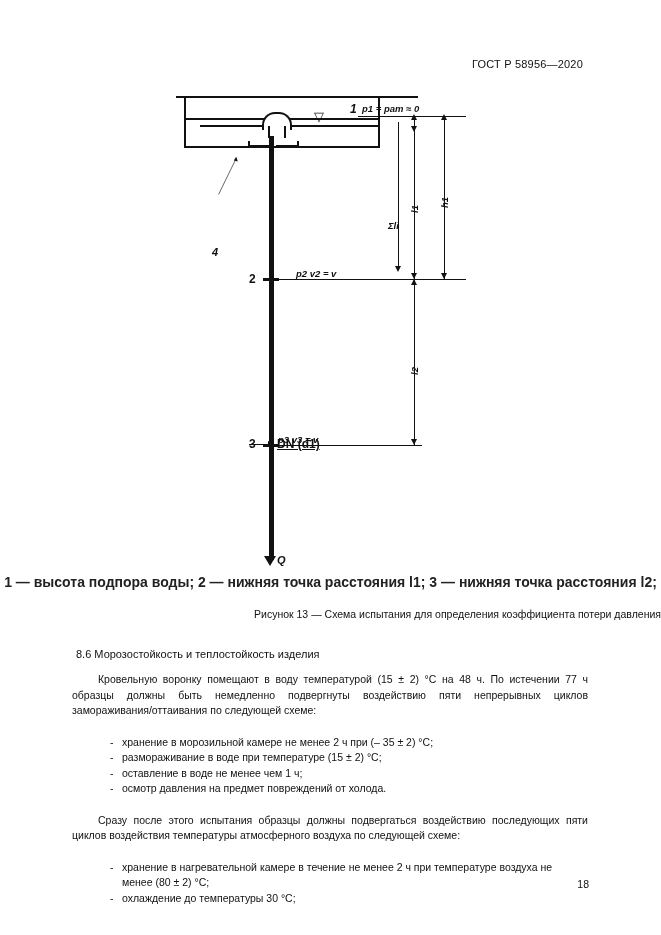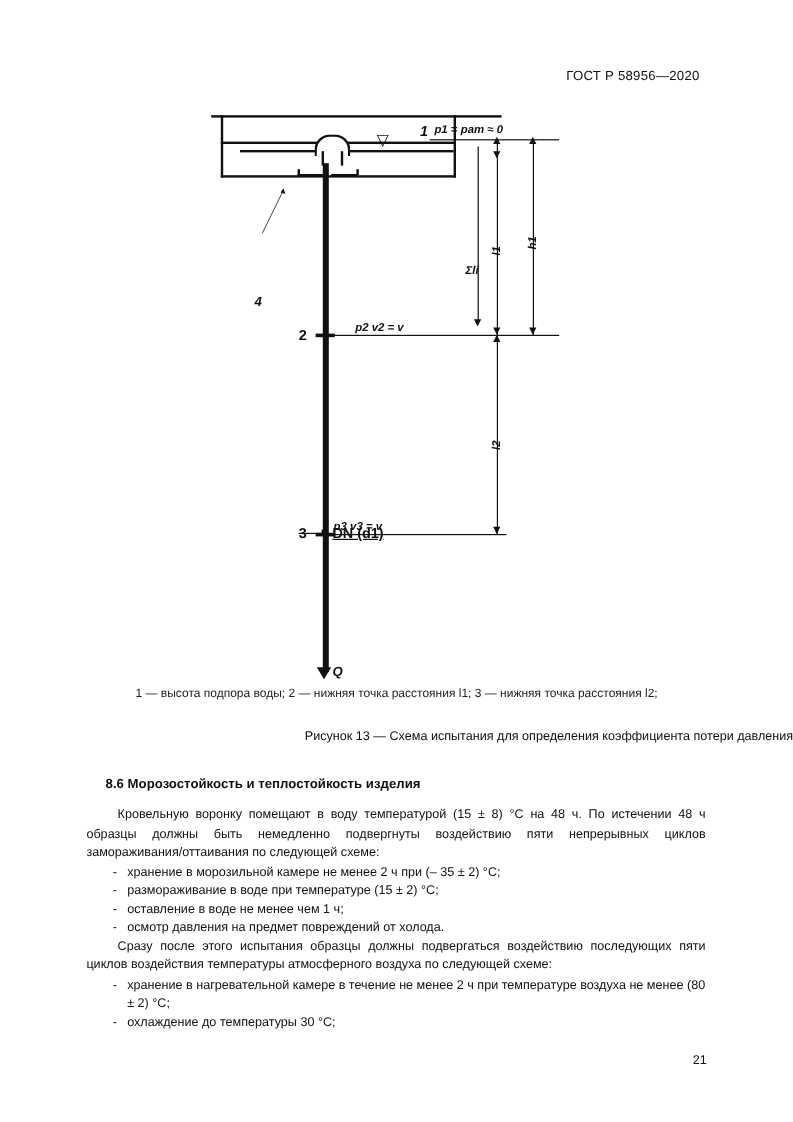--- a/index.html
+++ b/index.html
@@ -91,35 +91,35 @@
     border-top:3.5px solid transparent;border-bottom:3.5px solid transparent;border-left:6px solid #111;}
 
   
   .q-arrow{position:absolute;left:264px;top:476px;width:0;height:0;
     border-left:6px solid transparent;border-right:6px solid transparent;border-top:10px solid #111;}
   .q-lbl{position:absolute;left:277px;top:474px;font-size:11px;font-style:italic;font-weight:bold;color:#111;}
 
   
   .fig-key{
     position:absolute;left:0;right:0;top:572px;text-align:center;
-    font-size:10px;color:#222;line-height:1.45;
+    font-size:14px;color:#222;line-height:1.45;font-weight:bold;
   }
   .fig-caption{
     position:absolute;left:0;right:0;top:608px;text-align:right;
     font-size:10.5px;color:#111;
   }
 
   
   .body{position:absolute;left:72px;top:648px;width:516px;}
-  .sec-title{font-size:11px;font-weight:bold;color:#111;margin:0 0 12px 16px;}
+  .sec-title{font-size:11px;font-weight:normal;color:#111;margin:0 0 12px 4px;}
   .para{
     font-size:10.5px;line-height:15.5px;color:#111;margin:0 0 1px 0;
     text-align:justify;text-indent:26px;
   }
-  .bullets{margin:0;padding:0;list-style:none;}
+  .bullets{margin:16px;padding:0;list-style:none;}
   .bullets li{
     font-size:10.5px;line-height:15.5px;color:#111;padding-left:34px;position:relative;
   }
   .bullets li::before{content:"-";position:absolute;left:22px;}
   .pageno{position:absolute;right:72px;top:878px;font-size:10.5px;color:#111;}
 </style>
 </head>
 <body>
 
 <div class="page">
@@ -198,31 +198,31 @@
   </div>
 
   <div class="fig-key">
     <div>1 — высота подпора воды; 2 — нижняя точка расстояния l1; 3 — нижняя точка расстояния l2;</div>
   </div>
   <div class="fig-caption">Рисунок 13 — Схема испытания для определения коэффициента потери давления</div>
 
   <div class="body">
     <h2 class="sec-title">8.6 Морозостойкость и теплостойкость изделия</h2>
 
-    <p class="para">Кровельную воронку помещают в воду температурой (15 ± 8) °С на 48 ч. По истечении 48 ч образцы должны быть немедленно подвергнуты воздействию пяти непрерывных циклов замораживания/оттаивания по следующей схеме:</p>
+    <p class="para">Кровельную воронку помещают в воду температурой (15 ± 2) °С на 48 ч. По истечении 77 ч образцы должны быть немедленно подвергнуты воздействию пяти непрерывных циклов замораживания/оттаивания по следующей схеме:</p>
 
     <ul class="bullets">
       <li>хранение в морозильной камере не менее 2 ч при (– 35 ± 2) °С;</li>
       <li>размораживание в воде при температуре (15 ± 2) °С;</li>
       <li>оставление в воде не менее чем 1 ч;</li>
       <li>осмотр давления на предмет повреждений от холода.</li>
     </ul>
 
     <p class="para">Сразу после этого испытания образцы должны подвергаться воздействию последующих пяти циклов воздействия температуры атмосферного воздуха по следующей схеме:</p>
 
     <ul class="bullets">
       <li>хранение в нагревательной камере в течение не менее 2 ч при температуре воздуха не менее (80 ± 2) °С;</li>
       <li>охлаждение до температуры 30 °С;</li>
     </ul>
   </div>
 
-  <div class="pageno">21</div>
+  <div class="pageno">18</div>
 </div>
 
 </body></html>

